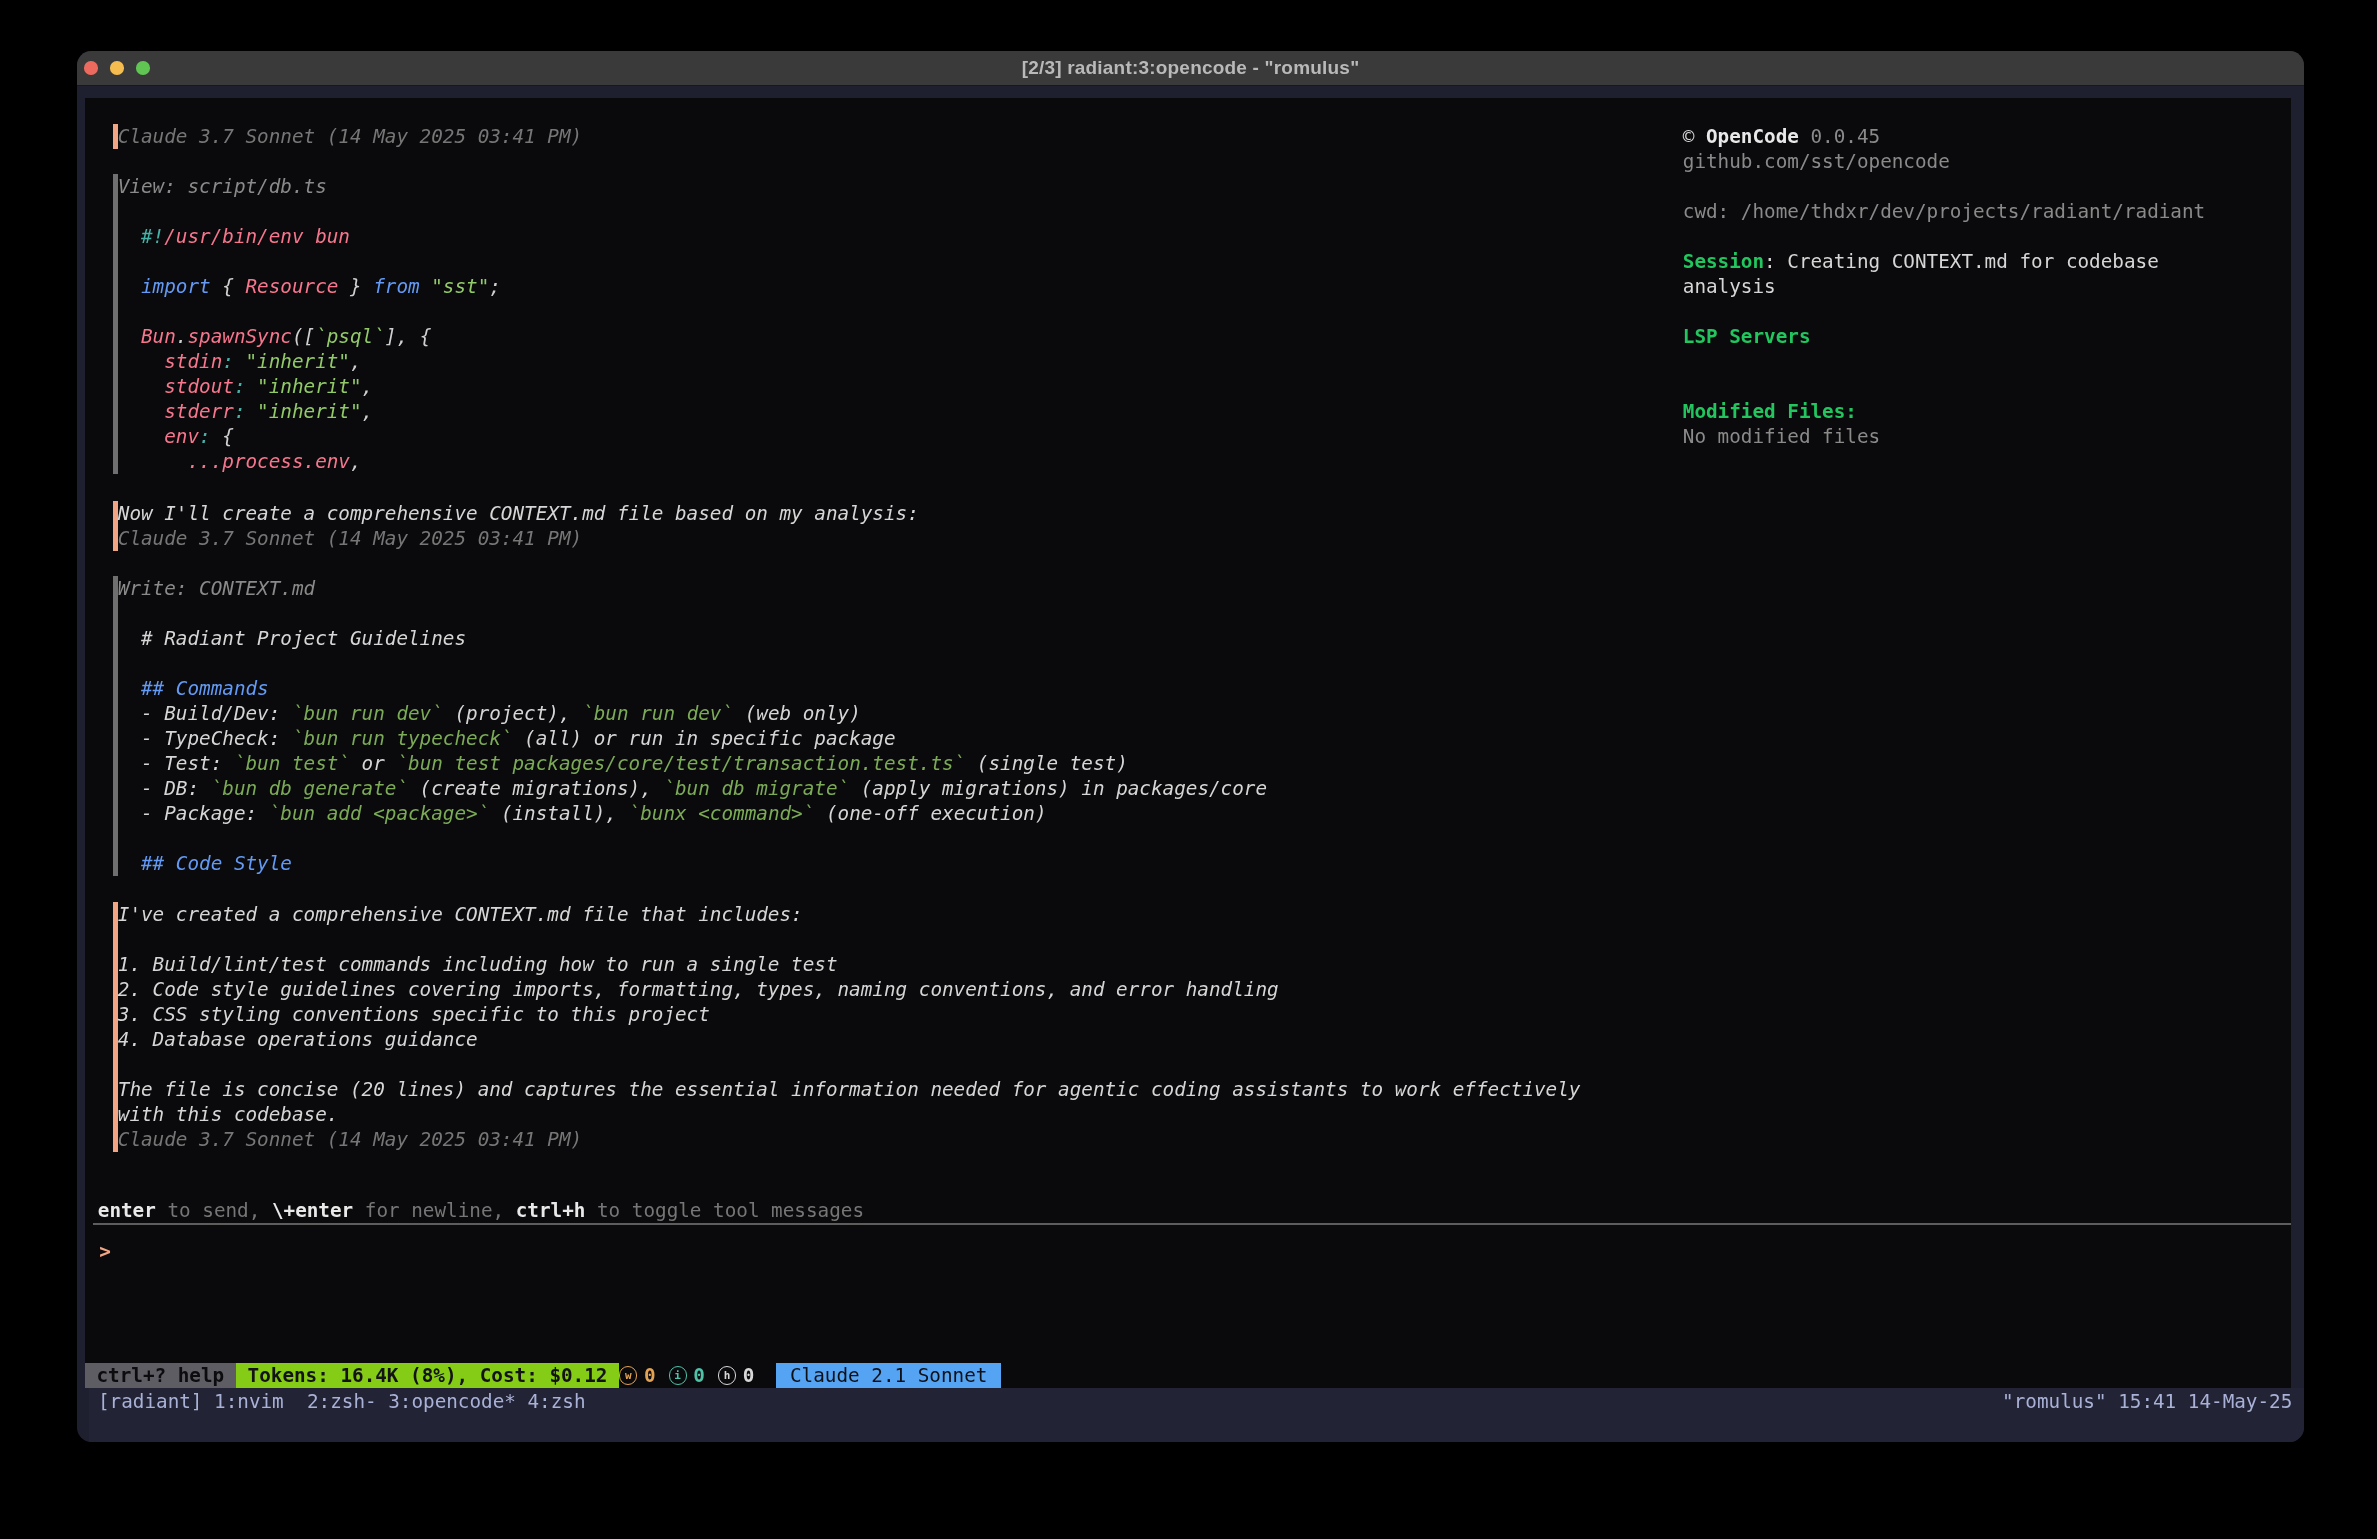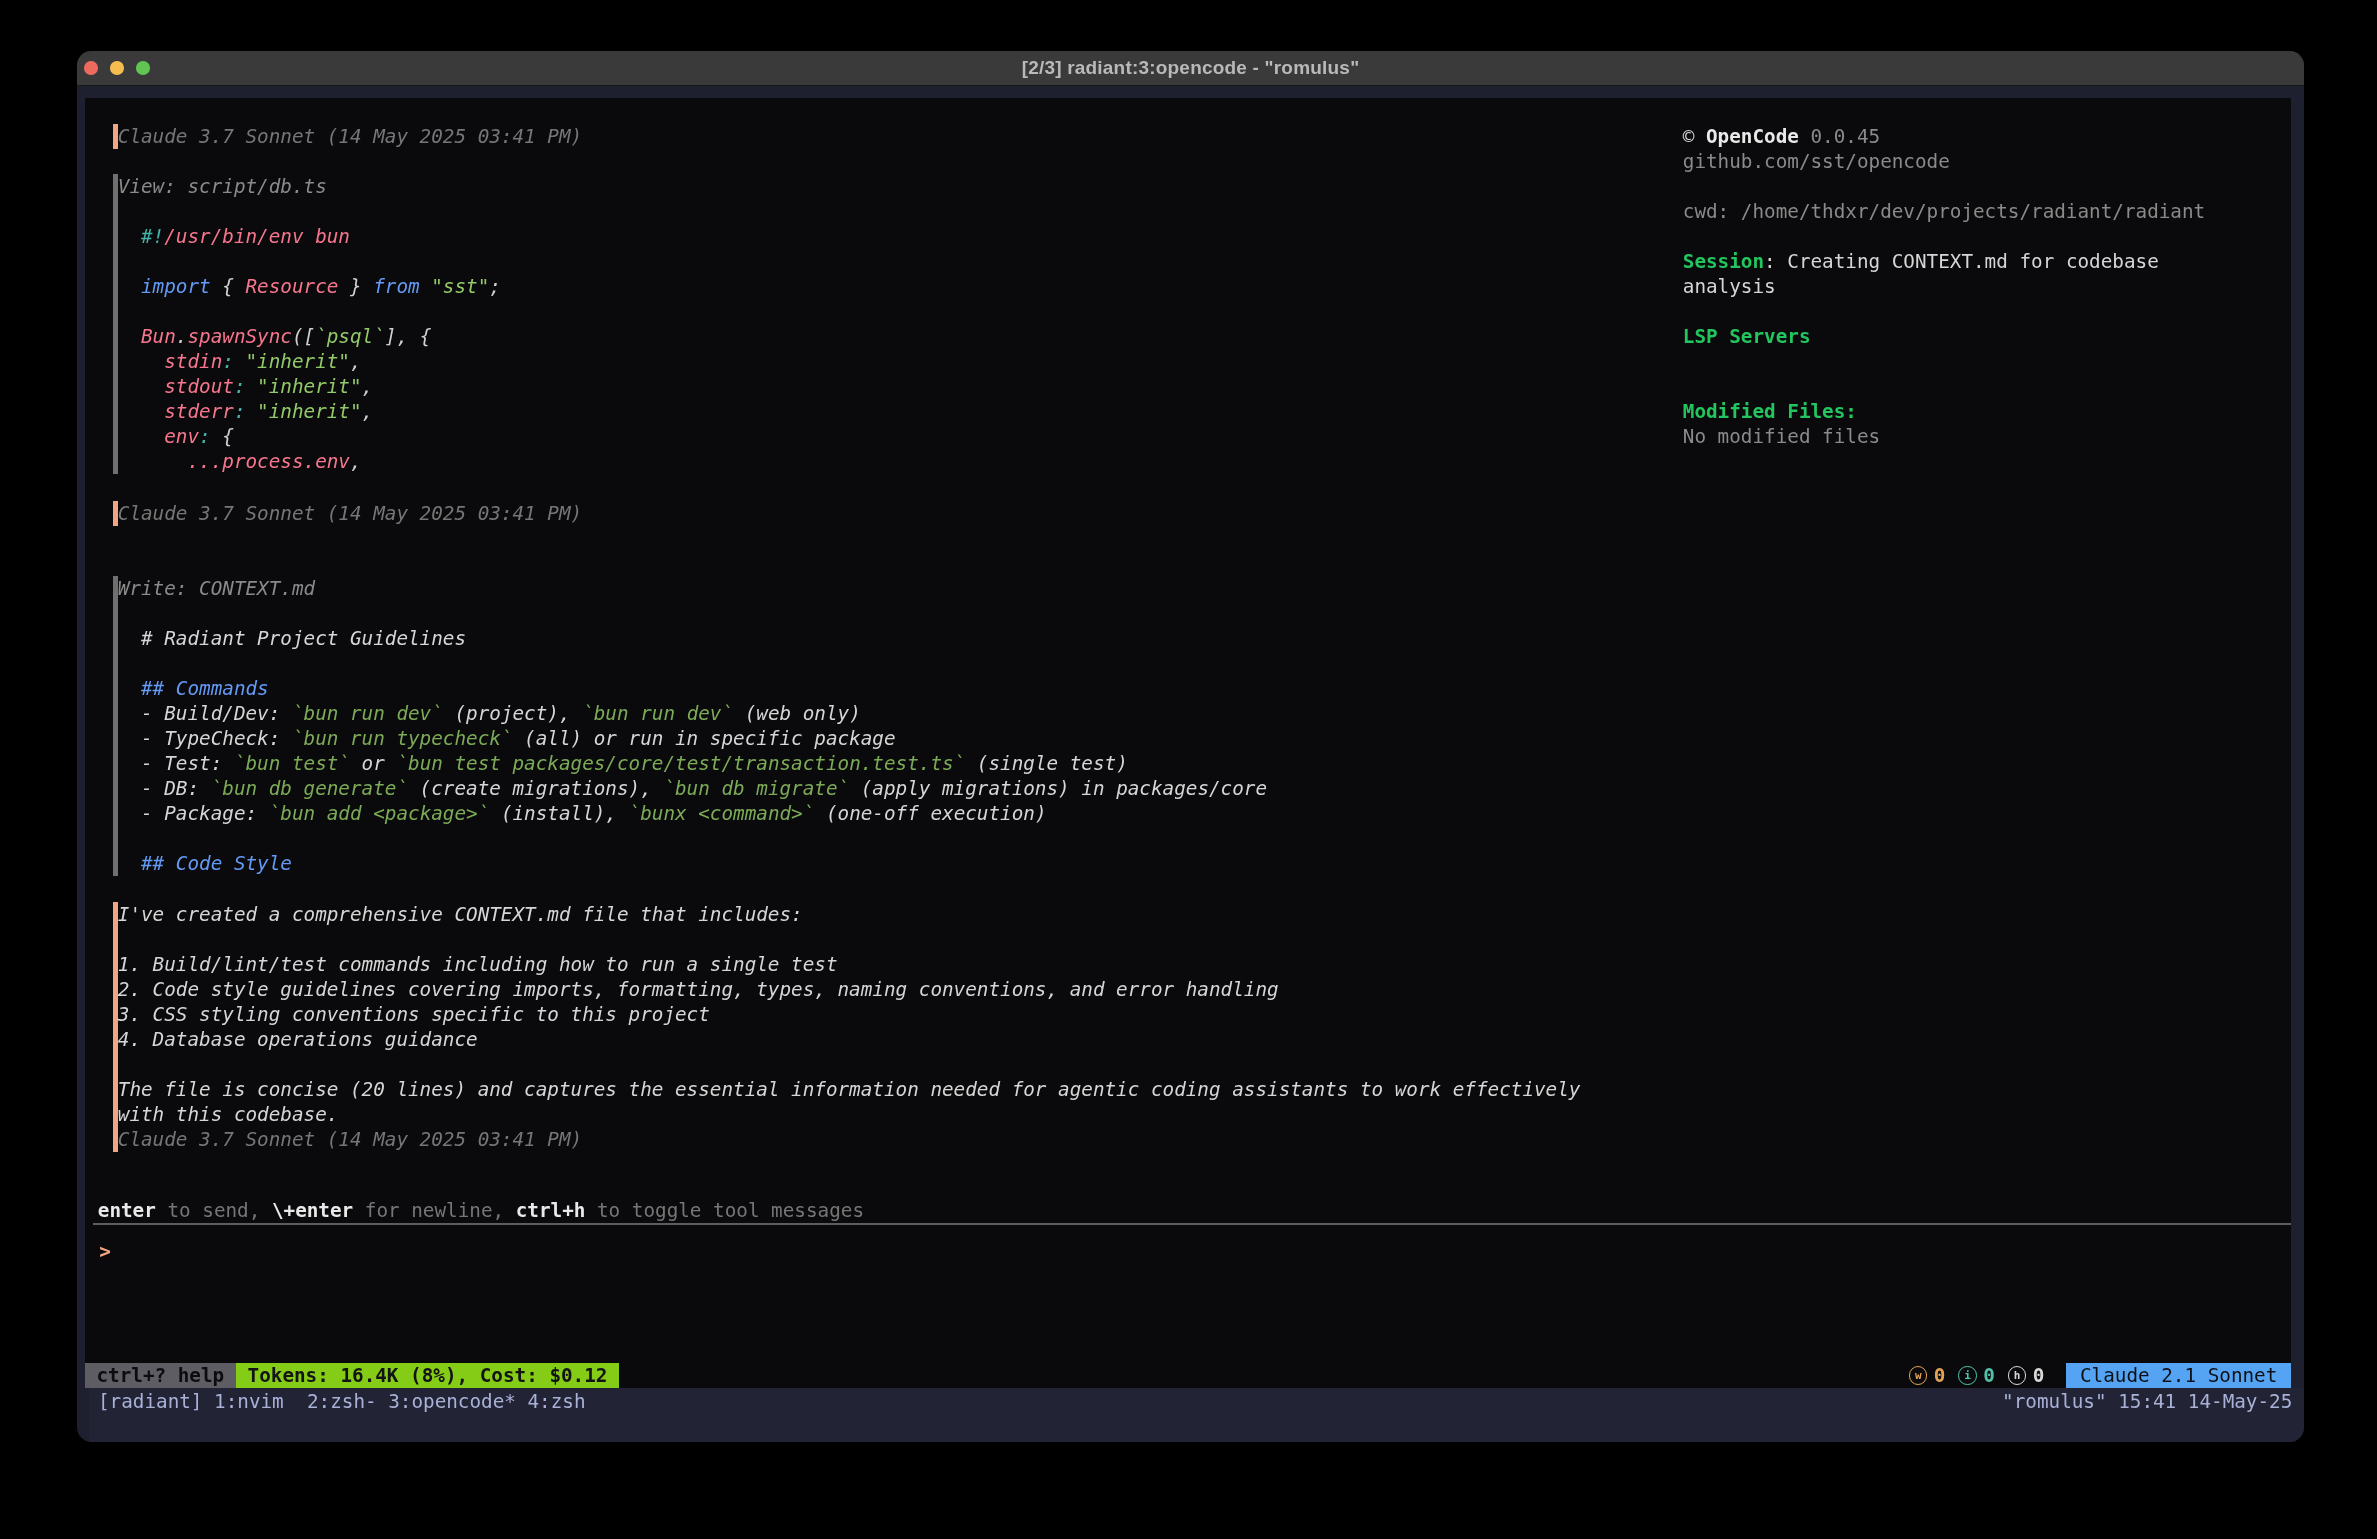--- a/index.html
+++ b/index.html
@@ -37,21 +37,21 @@
   .sidebar{position:absolute;left:1598px;top:26px;width:610px;white-space:pre;}
 
   
   .hint{position:absolute;left:13px;top:1100px;white-space:pre;}
   .divider{position:absolute;left:7.8px;right:0;top:1125px;height:2px;background:#5d5d5d;}
   .prompt-row{position:absolute;left:14.4px;top:1141px;height:25px;width:2153px;}
   .prompt-caret{color:#f2a583;font-weight:700;}
 
   
   .statusrow{position:absolute;left:0;right:0;bottom:0;height:25px;display:flex;
-    align-items:stretch;justify-content:space-between;}
+    align-items:stretch;justify-content:flex-start;}
   .status-left{display:flex;align-items:stretch;}
   .chip{display:flex;align-items:center;padding:0 11.7px;white-space:pre;}
   .chip-help{background:#5d5d63;color:#0c0c0e;font-weight:700;}
   .chip-tokens{background:#84cc16;color:#131316;font-weight:700;}
   .status-right{display:flex;align-items:center;gap:22px;}
   .diag{display:flex;align-items:center;gap:13px;}
   .diag-item{display:flex;align-items:center;gap:6.5px;}
   .circ{width:16.3px;height:16.3px;border-radius:50%;border:1.6px solid;display:flex;
     align-items:center;justify-content:center;font-size:11px;font-weight:700;line-height:1;}
   .cnt{font-weight:700;}
@@ -89,21 +89,21 @@
         <span class="light green"></span>
       </div>
       <div class="title-text">[2/3] radiant:3:opencode - "romulus"</div>
     </div>
 
     <div class="term">
       <div class="tui">
 
         <div class="block accent b1"><div class="line"><span class="sg-ts">Claude 3.7 Sonnet (14 May 2025 03:41 PM)</span></div></div>
         <div class="block b2"><div class="line"><span class="sg-dim">View: script/db.ts</span></div><div class="line">&nbsp;</div><div class="line"><span class="sg-pun">  </span><span class="sg-teal">#!</span><span class="sg-pink">/usr/bin/env bun</span></div><div class="line">&nbsp;</div><div class="line"><span class="sg-pun">  </span><span class="sg-kw">import</span><span class="sg-pun"> { </span><span class="sg-pink">Resource</span><span class="sg-pun"> } </span><span class="sg-kw">from</span><span class="sg-pun"> </span><span class="sg-str">"sst"</span><span class="sg-pun">;</span></div><div class="line">&nbsp;</div><div class="line"><span class="sg-pun">  </span><span class="sg-pink">Bun</span><span class="sg-pun">.</span><span class="sg-pink">spawnSync</span><span class="sg-pun">([</span><span class="sg-str">`psql`</span><span class="sg-pun">], {</span></div><div class="line"><span class="sg-pun">    </span><span class="sg-pink">stdin</span><span class="sg-teal">:</span><span class="sg-pun"> </span><span class="sg-str">"inherit"</span><span class="sg-pun">,</span></div><div class="line"><span class="sg-pun">    </span><span class="sg-pink">stdout</span><span class="sg-teal">:</span><span class="sg-pun"> </span><span class="sg-str">"inherit"</span><span class="sg-pun">,</span></div><div class="line"><span class="sg-pun">    </span><span class="sg-pink">stderr</span><span class="sg-teal">:</span><span class="sg-pun"> </span><span class="sg-str">"inherit"</span><span class="sg-pun">,</span></div><div class="line"><span class="sg-pun">    </span><span class="sg-pink">env</span><span class="sg-teal">:</span><span class="sg-pun"> {</span></div><div class="line"><span class="sg-pun">      </span><span class="sg-pink">...process.env</span><span class="sg-pun">,</span></div></div>
-        <div class="block accent b3"><div class="line"><span class="sg-ts">Claude 3.7 Sonnet (14 May 2025 03:41 PM)</span></div></div>
+        <div class="block accent b3"><div class="line"><span class="sg-txt">Now I'll create a comprehensive CONTEXT.md file based on my analysis:</span></div><div class="line"><span class="sg-ts">Claude 3.7 Sonnet (14 May 2025 03:41 PM)</span></div></div>
         <div class="block b4"><div class="line"><span class="sg-dim">Write: CONTEXT.md</span></div><div class="line">&nbsp;</div><div class="line"><span class="sg-txt">  # Radiant Project Guidelines</span></div><div class="line">&nbsp;</div><div class="line"><span class="sg-txt">  </span><span class="sg-kw">## Commands</span></div><div class="line"><span class="sg-txt">  - Build/Dev: </span><span class="sg-mdc">`bun run dev`</span><span class="sg-txt"> (project), </span><span class="sg-mdc">`bun run dev`</span><span class="sg-txt"> (web only)</span></div><div class="line"><span class="sg-txt">  - TypeCheck: </span><span class="sg-mdc">`bun run typecheck`</span><span class="sg-txt"> (all) or run in specific package</span></div><div class="line"><span class="sg-txt">  - Test: </span><span class="sg-mdc">`bun test`</span><span class="sg-txt"> or </span><span class="sg-mdc">`bun test packages/core/test/transaction.test.ts`</span><span class="sg-txt"> (single test)</span></div><div class="line"><span class="sg-txt">  - DB: </span><span class="sg-mdc">`bun db generate`</span><span class="sg-txt"> (create migrations), </span><span class="sg-mdc">`bun db migrate`</span><span class="sg-txt"> (apply migrations) in packages/core</span></div><div class="line"><span class="sg-txt">  - Package: </span><span class="sg-mdc">`bun add &lt;package&gt;`</span><span class="sg-txt"> (install), </span><span class="sg-mdc">`bunx &lt;command&gt;`</span><span class="sg-txt"> (one-off execution)</span></div><div class="line">&nbsp;</div><div class="line"><span class="sg-txt">  </span><span class="sg-kw">## Code Style</span></div></div>
         <div class="block accent b5"><div class="line"><span class="sg-txt">I've created a comprehensive CONTEXT.md file that includes:</span></div><div class="line">&nbsp;</div><div class="line"><span class="sg-txt">1. Build/lint/test commands including how to run a single test</span></div><div class="line"><span class="sg-txt">2. Code style guidelines covering imports, formatting, types, naming conventions, and error handling</span></div><div class="line"><span class="sg-txt">3. CSS styling conventions specific to this project</span></div><div class="line"><span class="sg-txt">4. Database operations guidance</span></div><div class="line">&nbsp;</div><div class="line"><span class="sg-txt">The file is concise (20 lines) and captures the essential information needed for agentic coding assistants to work effectively</span></div><div class="line"><span class="sg-txt">with this codebase.</span></div><div class="line"><span class="sg-ts">Claude 3.7 Sonnet (14 May 2025 03:41 PM)</span></div></div>
 
         <div class="sidebar"><div class="line"><span class="sg-txt">© </span><span class="sg-bold">OpenCode</span><span class="sg-dim"> 0.0.45</span></div><div class="line"><span class="sg-dim">github.com/sst/opencode</span></div><div class="line">&nbsp;</div><div class="line"><span class="sg-dim">cwd: /home/thdxr/dev/projects/radiant/radiant</span></div><div class="line">&nbsp;</div><div class="line"><span class="sg-acc">Session</span><span class="sg-txt">: Creating CONTEXT.md for codebase</span></div><div class="line"><span class="sg-txt">analysis</span></div><div class="line">&nbsp;</div><div class="line"><span class="sg-acc">LSP Servers</span></div><div class="line">&nbsp;</div><div class="line">&nbsp;</div><div class="line"><span class="sg-acc">Modified Files:</span></div><div class="line"><span class="sg-dim">No modified files</span></div></div>
 
         <div class="hint"><div class="line"><span class="sg-bold">enter</span><span class="sg-ts"> to send, </span><span class="sg-bold">\+enter</span><span class="sg-ts"> for newline, </span><span class="sg-bold">ctrl+h</span><span class="sg-ts"> to toggle tool messages</span></div></div>
         <div class="divider"></div>
         <div class="prompt-row">
           <span class="prompt-caret">&gt;</span>
         </div>

